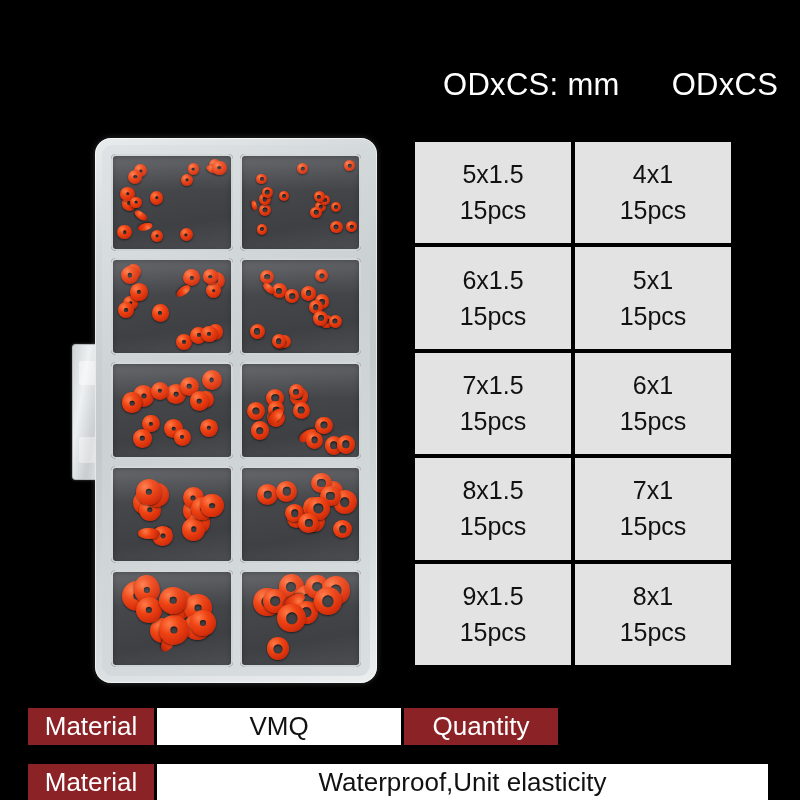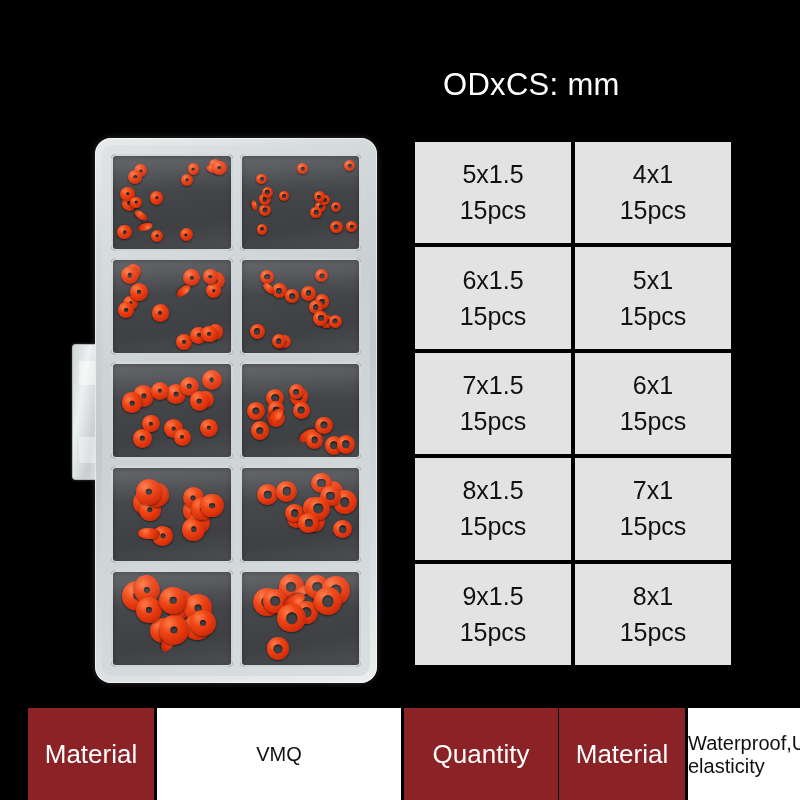--- a/index.html
+++ b/index.html
@@ -56,40 +56,41 @@
   
   .spec{position:absolute;left:415px;top:142px;width:316px;height:523px;
     display:grid;grid-template-columns:1fr 1fr;grid-template-rows:repeat(5,1fr);
     gap:4px;background:#000;}
   .spec .cell{background:#e3e3e3;display:flex;flex-direction:column;
     align-items:center;justify-content:center;gap:11px;}
   .spec .cell span{color:#111;font-size:25px;line-height:1;}
 
   
   .info{position:absolute;left:28px;top:708px;width:740px;height:93px;
-    display:flex;flex-direction:row;gap:1px;}
+    display:flex;flex-direction:column;gap:19px;}
   .irow{display:flex;flex:1;gap:3px;}
   .lab{background:#8b2226;color:#fff;font-size:26px;
     display:flex;align-items:center;justify-content:center;}
-  .val{background:#fff;color:#111;font-size:20px;
+  .val{background:#fff;color:#111;font-size:26px;
     display:flex;align-items:center;justify-content:center;}
   .lab-material{width:126px;}
   .val-vmq{width:244px;}
   .lab-qty{width:154px;}
   .val-qty{flex:1;}
   .lab-feature{width:126px;}
   .val-feature{flex:1;}
 </style>
 </head>
 <body>
 
 <div class="page">
 
   <div class="header">
     <span>ODxCS: mm</span>
+    <span>ODxCS</span>
   </div>
 
   <div class="photo">
     <div class="latch"></div>
     <div class="box">
       <div class="box-inner">
         <div class="grid">
           <div class="cellbox">
               <div class="rings">
                 <div class="ring" style="width: 14.6366px; height: 14.6366px; left: 11.0278px; top: 42.0833px;">

